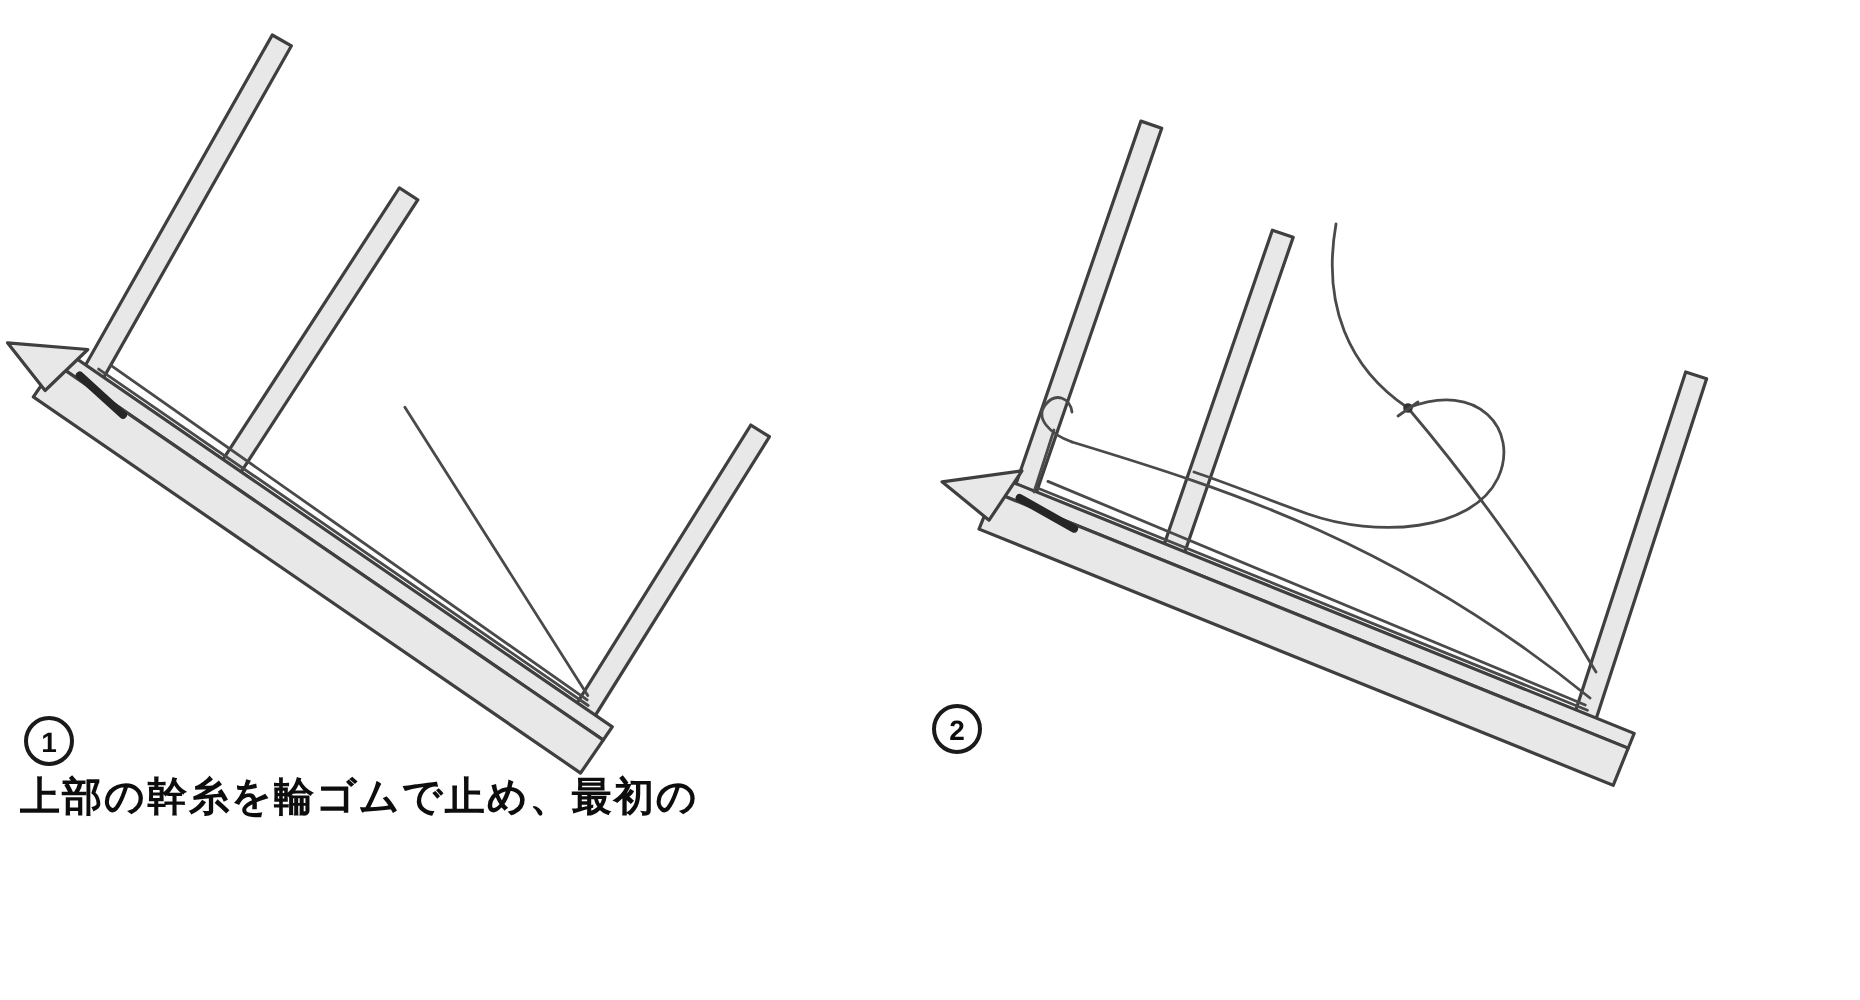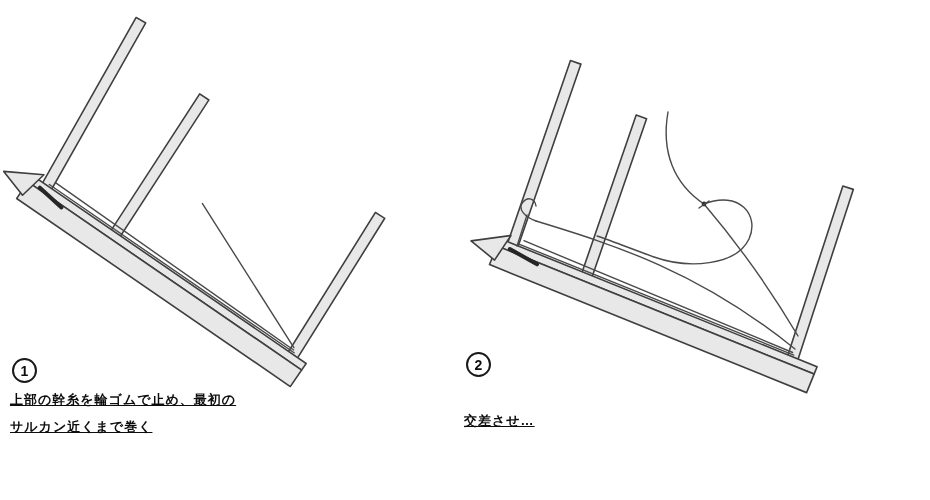--- a/index.html
+++ b/index.html
@@ -43,24 +43,23 @@
   .cap1{left:10px;top:358px;}
   .cap2{left:464px;top:352px;}
   .circ{
     display:flex;align-items:center;justify-content:center;
     width:21px;height:21px;
     border:2px solid #1a1a1a;border-radius:50%;
     font-size:14px;font-weight:bold;line-height:1;
     margin:0 0 3px 2px;
   }
   .cap-text{
-    font-size:13px;font-weight:bold;
+    font-size:20px;font-weight:bold;
     line-height:27px;letter-spacing:1px;
     white-space:nowrap;
-    text-decoration:underline;
   }
 </style>
 </head>
 <body>
 
 <div class="stage">
   <svg width="930" height="500" viewBox="0 0 930 500">
 
     <g transform="translate(28,182) rotate(34.5)">
 
@@ -112,23 +111,21 @@
       <circle class="knot" cx="704" cy="204" r="2.4"></circle>
       <path class="fish-line" d="M699,208 L709,201"></path>
     </g>
   </svg>
 </div>
 
 <div class="caption cap1">
   <div class="circ">1</div>
   <div class="cap-text">
     <span>上部の幹糸を輪ゴムで止め、最初の</span><br>
-    <span>サルカン近くまで巻く</span>
   </div>
 </div>
 
 <div class="caption cap2">
   <div class="circ">2</div>
   <div class="cap-text">
     <br>
-    <span>交差させ…</span>
   </div>
 </div>
 
 </body></html>

